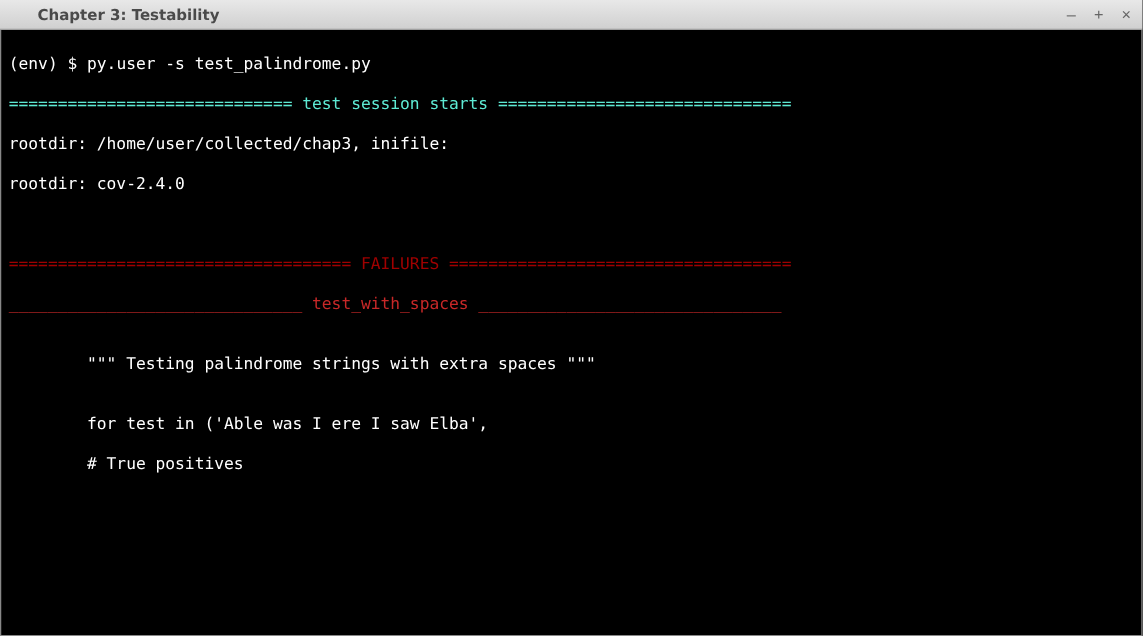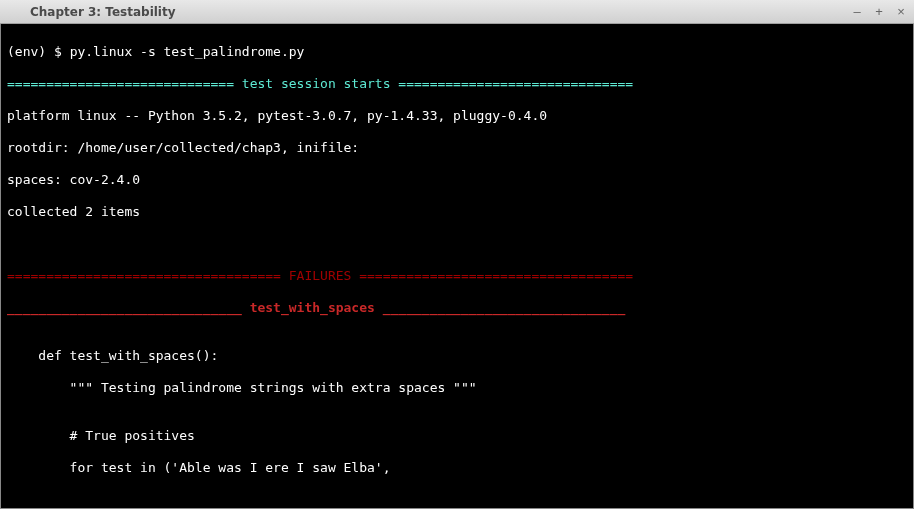--- a/index.html
+++ b/index.html
@@ -55,52 +55,49 @@
       font-size: 13px;
       line-height: 16px;
       padding: 4px 6px;
       white-space: pre;
       overflow: hidden;
       border: 1px solid #888;
       border-top: none;
     }
     .line { white-space: pre; }
     .red { color: #a00000; }
-    .brightred { color: #c82828; font-weight: bold; }
+    .brightred { color: #c82828; }
     .white { color: #5eead4; }
   </style>
 </head>
 <body>
 
 <div class="titlebar">
   <span class="titlebar-title">Chapter 3: Testability</span>
   <div class="titlebar-controls">
     <span class="titlebar-btn">–</span>
     <span class="titlebar-btn">+</span>
     <span class="titlebar-btn">×</span>
   </div>
 </div>
 
 <div class="terminal">
-<div class="line"><span>(env) $ </span><span>py.linux -s test_palindrome.py</span></div>
+<div class="line"><span>(env) $ </span><span>py.user -s test_palindrome.py</span></div>
 <div class="line white">============================= test session starts ==============================</div>
-<div class="line">platform linux -- Python 3.5.2, pytest-3.0.7, py-1.4.33, pluggy-0.4.0</div>
 <div class="line">rootdir: /home/user/collected/chap3, inifile:</div>
-<div class="line">spaces: cov-2.4.0</div>
-<div class="line">collected 2 items</div>
+<div class="line">rootdir: cov-2.4.0</div>
 <div class="line"></div>
 <div class="line"></div>
 <div class="line red">=================================== FAILURES ===================================</div>
 <div class="line brightred">______________________________ test_with_spaces _______________________________</div>
 <div class="line"></div>
-<div class="line">    def test_with_spaces():</div>
 <div class="line">        """ Testing palindrome strings with extra spaces """</div>
 <div class="line"></div>
+<div class="line">        for test in ('Able was I ere I saw Elba',</div>
 <div class="line">        # True positives</div>
-<div class="line">        for test in ('Able was I ere I saw Elba',</div>
 
 
 
 
 
 
 
 <div class="line"></div>
 
 

